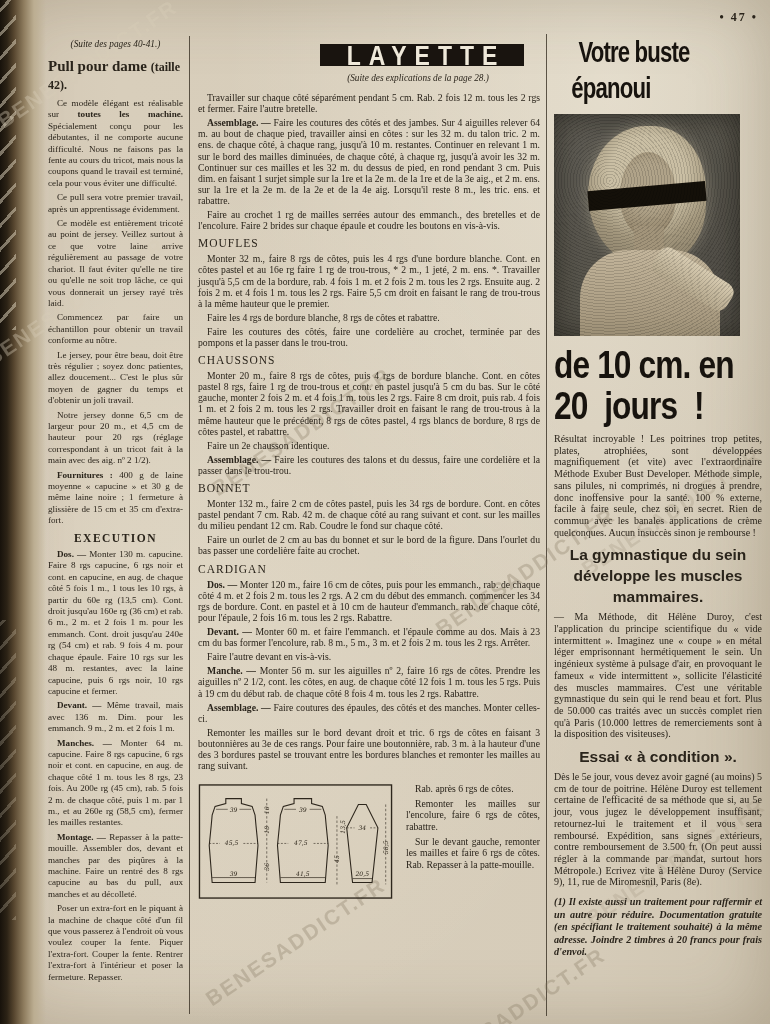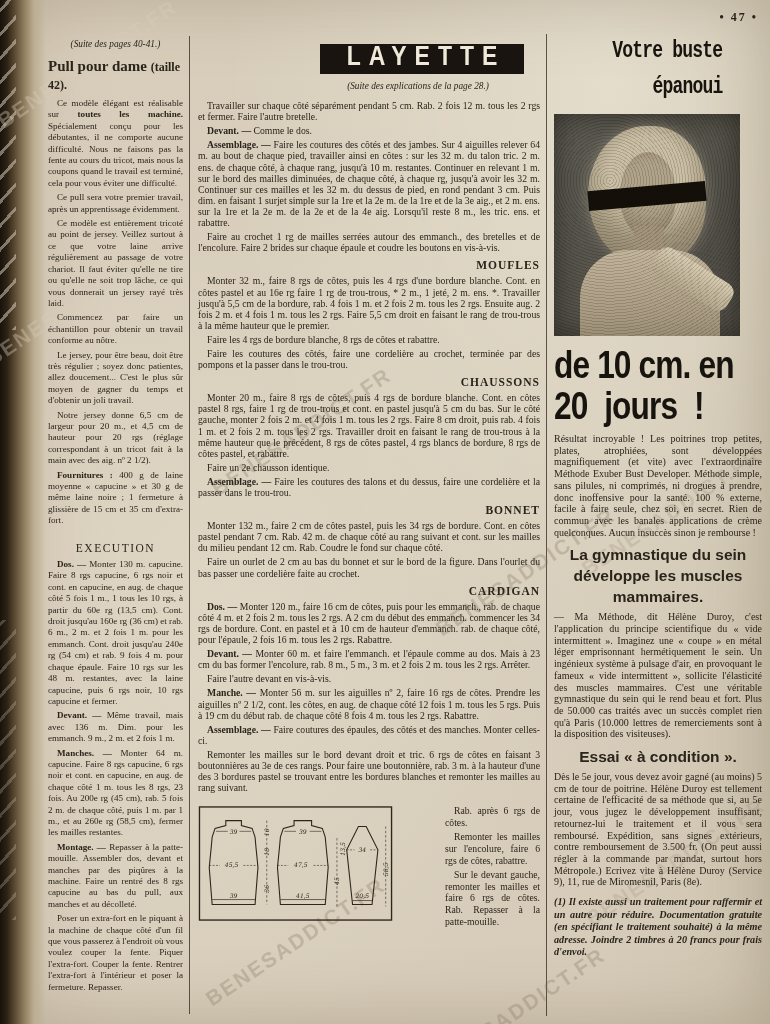--- a/index.html
+++ b/index.html
@@ -29,36 +29,36 @@
   .watermark.light{color:rgba(216,206,184,.38);}
   
   .col-left{position:absolute;left:48px;top:38px;width:135px;font-size:9.1px;line-height:11.4px;text-align:justify;}
   .tricot-box{border:3px solid #1d1811;padding:6px 2px 7px;text-align:center;margin:2px 1px 6px;}
   .tricot-title{font-weight:bold;font-size:27px;letter-spacing:3px;display:inline-block;transform:scaleY(1.08);}
   .suite{font-style:italic;font-size:9.3px;text-align:center;margin:0 0 8px;line-height:12px;}
   .article-title{margin:4px 0 4px;text-align:left;font-size:15px;font-weight:bold;line-height:17px;}
   .article-size{font-size:12px;font-weight:bold;}
   p{margin:0 0 3px;}
   .ind{text-indent:9px;}
-  .sec-head{text-align:center;font-weight:normal;font-size:11.5px;letter-spacing:1.5px;margin:16px 0 5px;}
+  .sec-head{text-align:center;font-weight:bold;font-size:11.5px;letter-spacing:1.5px;margin:6px 0 5px;}
   
   .col-mid{position:absolute;left:198px;top:44px;width:342px;font-size:9.7px;line-height:11.1px;text-align:justify;}
-  .layette-box{background:#19140f;color:#efe9da;width:204px;margin:0 0 6px 122px;text-align:center;padding:7px 0 8px;}
+  .layette-box{background:#19140f;color:#efe9da;width:204px;margin:0 0 6px 122px;text-align:center;padding:7px 0 0;}
   .layette-title{font-family:"Liberation Sans",sans-serif;font-weight:bold;font-size:23px;letter-spacing:8px;
     display:inline-block;transform:scaleY(1.2);text-indent:8px;}
   .col-mid .suite{margin-left:100px;width:240px;}
-  .mid-head{text-align:right;font-weight:bold;font-size:11.5px;letter-spacing:1px;margin:7px 0 4px;}
-  .schem-row{display:flex;margin-top:12px;gap:39px;}
+  .mid-head{text-align:left;font-weight:normal;font-size:11.5px;letter-spacing:1px;margin:7px 0 4px;}
+  .schem-row{display:flex;margin-top:12px;}
   .schematic{flex:0 0 196px;}
   .schem-side{margin-left:12px;width:134px;font-size:9.7px;line-height:11.6px;}
   svg text{font-family:"DejaVu Serif",serif;font-style:italic;font-size:6.3px;fill:#2d261b;}
   
   .col-right{position:absolute;left:554px;top:34px;width:208px;font-size:10px;line-height:11.7px;text-align:justify;}
-  .ad-head{margin:0 0 8px;text-align:right;padding-right:40px;font-family:Liberation Mono, monospace;
-    font-weight:bold;font-size:22px;line-height:36px;color:#17130e;}
+  .ad-head{margin:0 0 8px;padding-right:40px;font-family:Liberation Sans, sans-serif;
+    font-weight:bold;font-size:27px;line-height:36px;color:#17130e;}
   .ad-head .hline{display:inline-block;transform:scale(.82,1.08);transform-origin:100% 50%;letter-spacing:-1px;white-space:nowrap;}
   .ad-head2{margin:8px 0 7px;text-align:left;font-family:"Liberation Sans",sans-serif;
     font-weight:bold;font-size:36px;line-height:41px;color:#17130e;}
   .ad-head2 .hline{display:inline-block;transform:scale(.88,1.1);transform-origin:0 50%;letter-spacing:-1px;white-space:nowrap;}
   .ad-head2 .hline.spread{word-spacing:10px;}
   .ad-sub{font-family:"Liberation Sans",sans-serif;font-weight:bold;font-size:15.5px;line-height:21px;
     margin:6px 0 4px;text-align:center;}
   .footnote{font-style:italic;font-weight:bold;font-size:10.2px;line-height:12.6px;margin-top:8px;}
   
   .photo{position:relative;width:186px;height:222px;margin:2px 0 6px;overflow:hidden;background:
@@ -117,21 +117,20 @@
     <p class="ind"><b>Montage. — </b><span>Repasser à la patte-mouille. Assembler dos, devant et manches par des piqûres à la machine. Faire un rentré des 8 rgs capucine au bas du pull, aux manches et au décolleté.</span></p>
     <p class="ind">Poser un extra-fort en le piquant à la machine de chaque côté d'un fil que vous passerez à l'endroit où vous voulez couper la fente. Piquer l'extra-fort. Couper la fente. Rentrer l'extra-fort à l'intérieur et poser la fermeture. Repasser.</p>
   </section>
 
   <section class="col-mid">
     <div class="layette-box">
       <span class="layette-title">LAYETTE</span>
     </div>
     <div class="suite">(Suite des explications de la page 28.)</div>
     <p class="ind">Travailler sur chaque côté séparément pendant 5 cm. Rab. 2 fois 12 m. tous les 2 rgs et fermer. Faire l'autre bretelle.</p>
-    <p class="ind"><b>Devant. — </b><span>Comme le dos.</span></p>
     <p class="ind"><b>Assemblage. — </b><span>Faire les coutures des côtés et des jambes. Sur 4 aiguilles relever 64 m. au bout de chaque pied, travailler ainsi en côtes : sur les 32 m. du talon tric. 2 m. ens. de chaque côté, à chaque rang, jusqu'à 10 m. restantes. Continuer en relevant 1 m. sur le bord des mailles diminuées, de chaque côté, à chaque rg, jusqu'à avoir les 32 m. Continuer sur ces mailles et les 32 m. du dessus de pied, en rond pendant 3 cm. Puis dim. en faisant 1 surjet simple sur la 1re et la 2e m. de la 1re et de la 3e aig., et 2 m. ens. sur la 1re et la 2e m. de la 2e et de la 4e aig. Lorsqu'il reste 8 m., les tric. ens. et rabattre.</span></p>
     <p class="ind">Faire au crochet 1 rg de mailles serrées autour des emmanch., des bretelles et de l'encolure. Faire 2 brides sur chaque épaule et coudre les boutons en vis-à-vis.</p>
     <h3 class="mid-head">MOUFLES</h3>
     <p class="ind">Monter 32 m., faire 8 rgs de côtes, puis les 4 rgs d'une bordure blanche. Cont. en côtes pastel et au 16e rg faire 1 rg de trou-trous, * 2 m., 1 jeté, 2 m. ens. *. Travailler jusqu'à 5,5 cm de la bordure, rab. 4 fois 1 m. et 2 fois 2 m. tous les 2 rgs. Ensuite aug. 2 fois 2 m. et 4 fois 1 m. tous les 2 rgs. Faire 5,5 cm droit en faisant le rang de trou-trous à la même hauteur que le premier.</p>
     <p class="ind">Faire les 4 rgs de bordure blanche, 8 rgs de côtes et rabattre.</p>
     <p class="ind">Faire les coutures des côtés, faire une cordelière au crochet, terminée par des pompons et la passer dans le trou-trou.</p>
     <h3 class="mid-head">CHAUSSONS</h3>
     <p class="ind">Monter 20 m., faire 8 rgs de côtes, puis 4 rgs de bordure blanche. Cont. en côtes pastel 8 rgs, faire 1 rg de trou-trous et cont. en pastel jusqu'à 5 cm du bas. Sur le côté gauche, monter 2 fois 2 m. et 4 fois 1 m. tous les 2 rgs. Faire 8 cm droit, puis rab. 4 fois 1 m. et 2 fois 2 m. tous les 2 rgs. Travailler droit en faisant le rang de trou-trous à la même hauteur que le précédent, 8 rgs de côtes pastel, 4 rgs blancs de bordure, 8 rgs de côtes pastel, et rabattre.</p>
     <p class="ind">Faire un 2e chausson identique.</p>
     <p class="ind"><b>Assemblage. — </b><span>Faire les coutures des talons et du dessus, faire une cordelière et la passer dans le trou-trou.</span></p>

